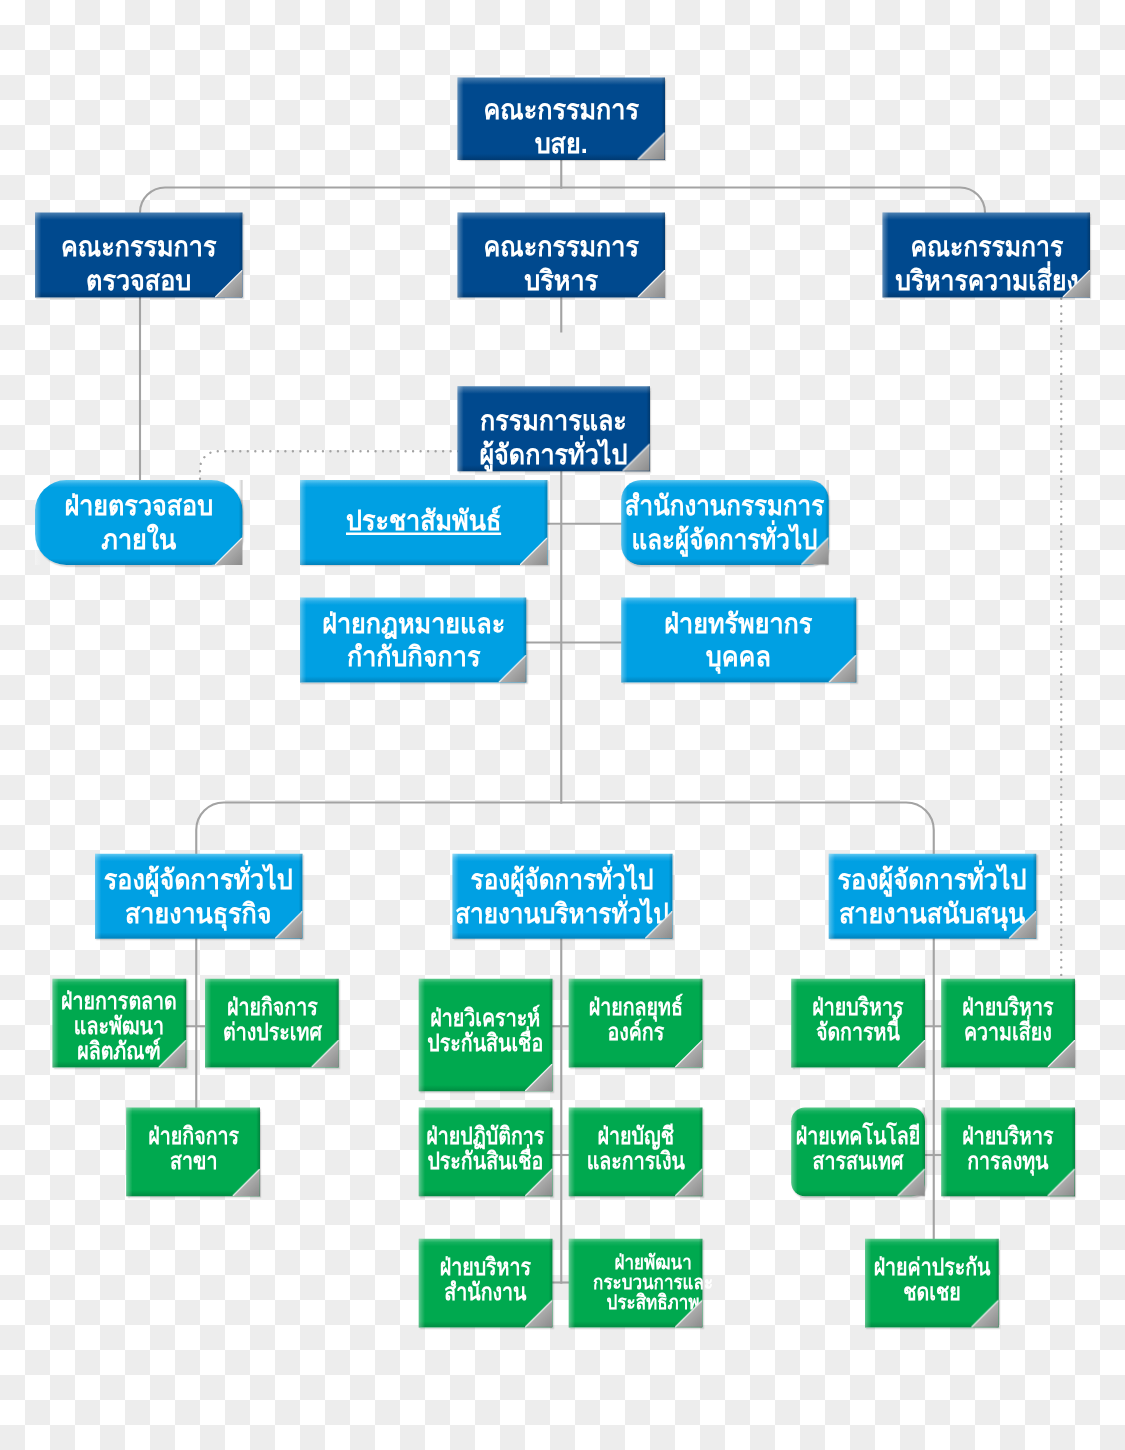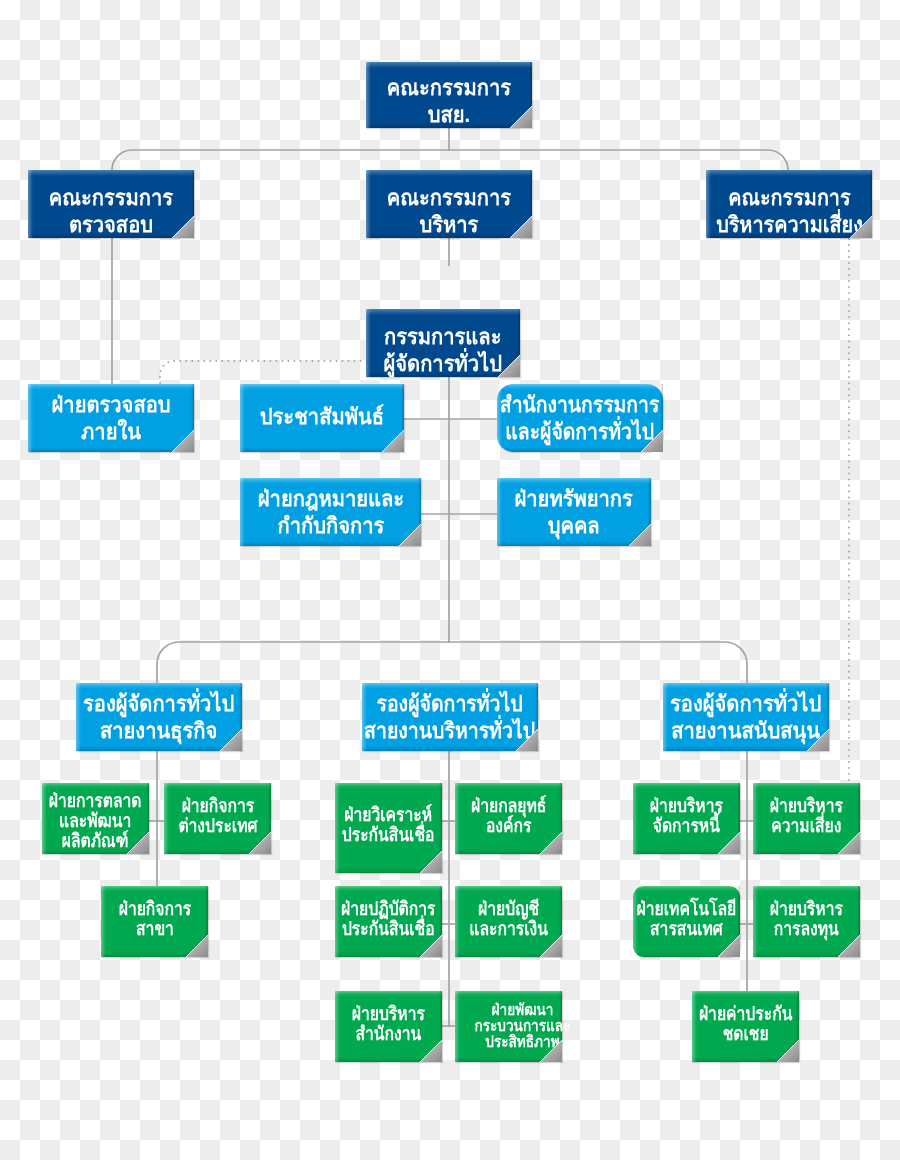--- a/index.html
+++ b/index.html
@@ -153,40 +153,40 @@
               <stop offset="7%" stop-color="#f4f4f4"></stop>
               <stop offset="40%" stop-color="#b5b5b5"></stop>
               <stop offset="78%" stop-color="#9a9a9a"></stop>
               <stop offset="100%" stop-color="#8a8a8a"></stop>
             </linearGradient>
           </defs>
           <path d="M22 0 L22 22 L0 22 Z" fill="url(#fg_dir_gm)"></path>
           <path d="M22 0 L0 22" stroke="#eeeeee" stroke-width="1.0" fill="none"></path>
         </svg>
       </div>
-      <div class="node lblue" style="left: 28px; top: 384px; width: 166px; height: 68px;">
+      <div class="node lblue" style="left: 28px; top: 384px; width: 166px; height: 68px; border-radius: 25px;">
         <span class="bev"></span>
         <span class="bevr"></span>
         <span class="lbl" style="font-size: 22px; line-height: 27px; transform: translate3d(0px, 0px, 0px) scaleX(0.915);">ฝ่ายตรวจสอบ
 ภายใน</span>
         <svg class="fold" width="22" height="22" viewBox="0 0 22 22">
           <defs>
             <linearGradient id="fg_internal_audit" x1="0" y1="0" x2="1" y2="1">
               <stop offset="0%" stop-color="#ffffff"></stop>
               <stop offset="7%" stop-color="#f4f4f4"></stop>
               <stop offset="40%" stop-color="#b5b5b5"></stop>
               <stop offset="78%" stop-color="#9a9a9a"></stop>
               <stop offset="100%" stop-color="#8a8a8a"></stop>
             </linearGradient>
           </defs>
           <path d="M22 0 L22 22 L0 22 Z" fill="url(#fg_internal_audit)"></path>
           <path d="M22 0 L0 22" stroke="#eeeeee" stroke-width="1.0" fill="none"></path>
         </svg>
       </div>
-      <div class="node lblue" style="left: 240px; top: 384px; width: 164px; height: 68px;">
+      <div class="node lblue" style="left: 240px; top: 384px; width: 198px; height: 68px; text-decoration: underline;">
         <span class="bev"></span>
         <span class="bevr"></span>
         <span class="lbl" style="font-size: 22px; line-height: 27px; transform: translate3d(0px, -2px, 0px) scaleX(0.915);">ประชาสัมพันธ์</span>
         <svg class="fold" width="22" height="22" viewBox="0 0 22 22">
           <defs>
             <linearGradient id="fg_pr" x1="0" y1="0" x2="1" y2="1">
               <stop offset="0%" stop-color="#ffffff"></stop>
               <stop offset="7%" stop-color="#f4f4f4"></stop>
               <stop offset="40%" stop-color="#b5b5b5"></stop>
               <stop offset="78%" stop-color="#9a9a9a"></stop>
@@ -228,21 +228,21 @@
               <stop offset="7%" stop-color="#f4f4f4"></stop>
               <stop offset="40%" stop-color="#b5b5b5"></stop>
               <stop offset="78%" stop-color="#9a9a9a"></stop>
               <stop offset="100%" stop-color="#8a8a8a"></stop>
             </linearGradient>
           </defs>
           <path d="M22 0 L22 22 L0 22 Z" fill="url(#fg_legal)"></path>
           <path d="M22 0 L0 22" stroke="#eeeeee" stroke-width="1.0" fill="none"></path>
         </svg>
       </div>
-      <div class="node lblue" style="left: 497px; top: 478px; width: 154px; height: 68px;">
+      <div class="node lblue" style="left: 497px; top: 478px; width: 188px; height: 68px;">
         <span class="bev"></span>
         <span class="bevr"></span>
         <span class="lbl" style="font-size: 22px; line-height: 27px; transform: translate3d(0px, 0px, 0px) scaleX(0.915);">ฝ่ายทรัพยากร
 บุคคล</span>
         <svg class="fold" width="22" height="22" viewBox="0 0 22 22">
           <defs>
             <linearGradient id="fg_hr" x1="0" y1="0" x2="1" y2="1">
               <stop offset="0%" stop-color="#ffffff"></stop>
               <stop offset="7%" stop-color="#f4f4f4"></stop>
               <stop offset="40%" stop-color="#b5b5b5"></stop>

